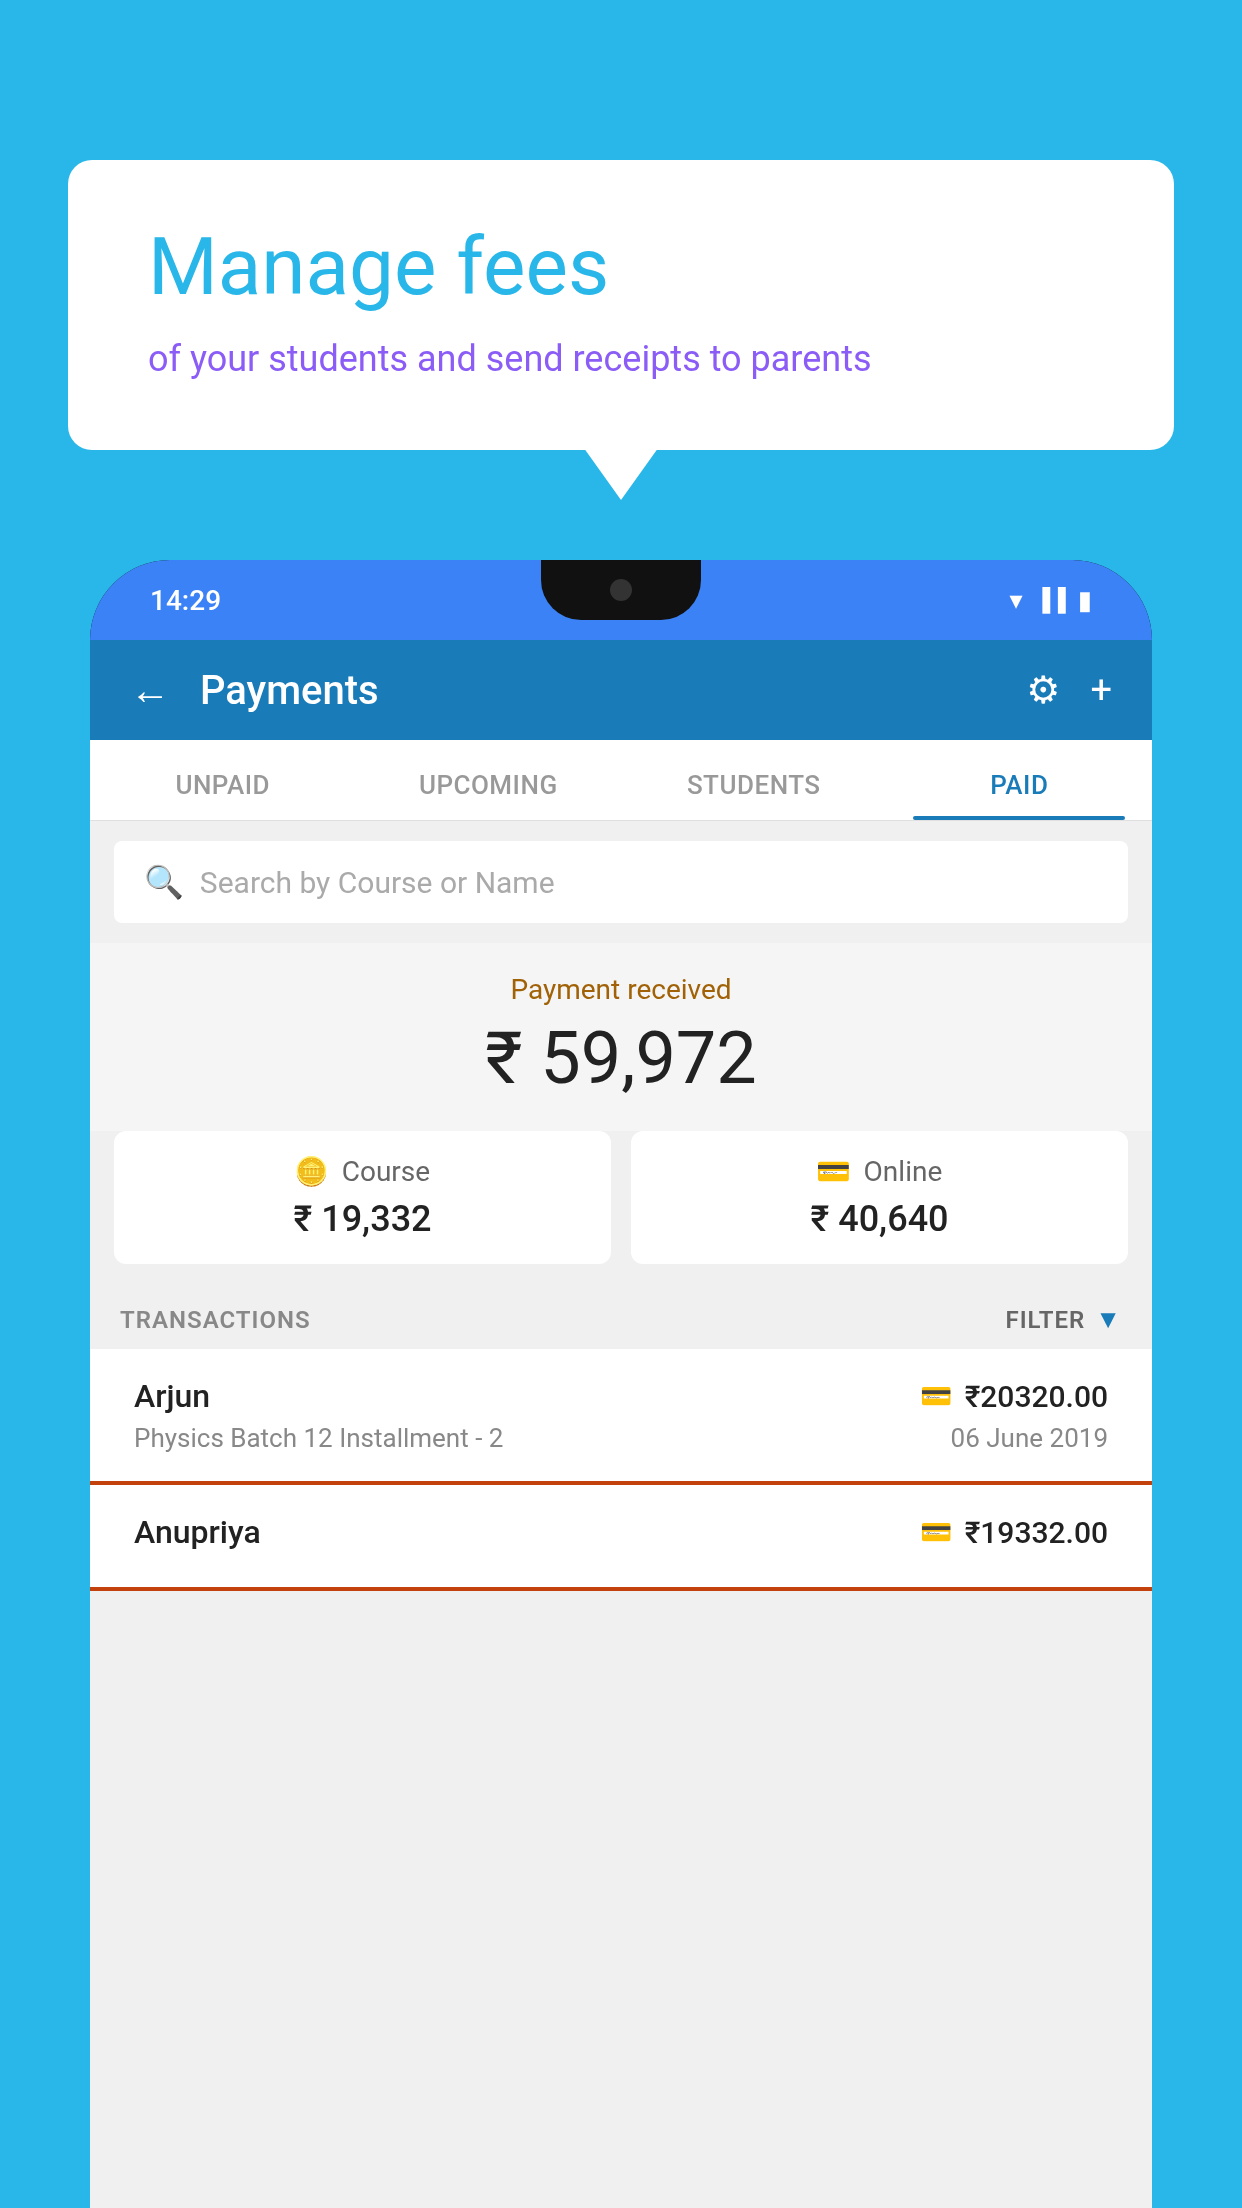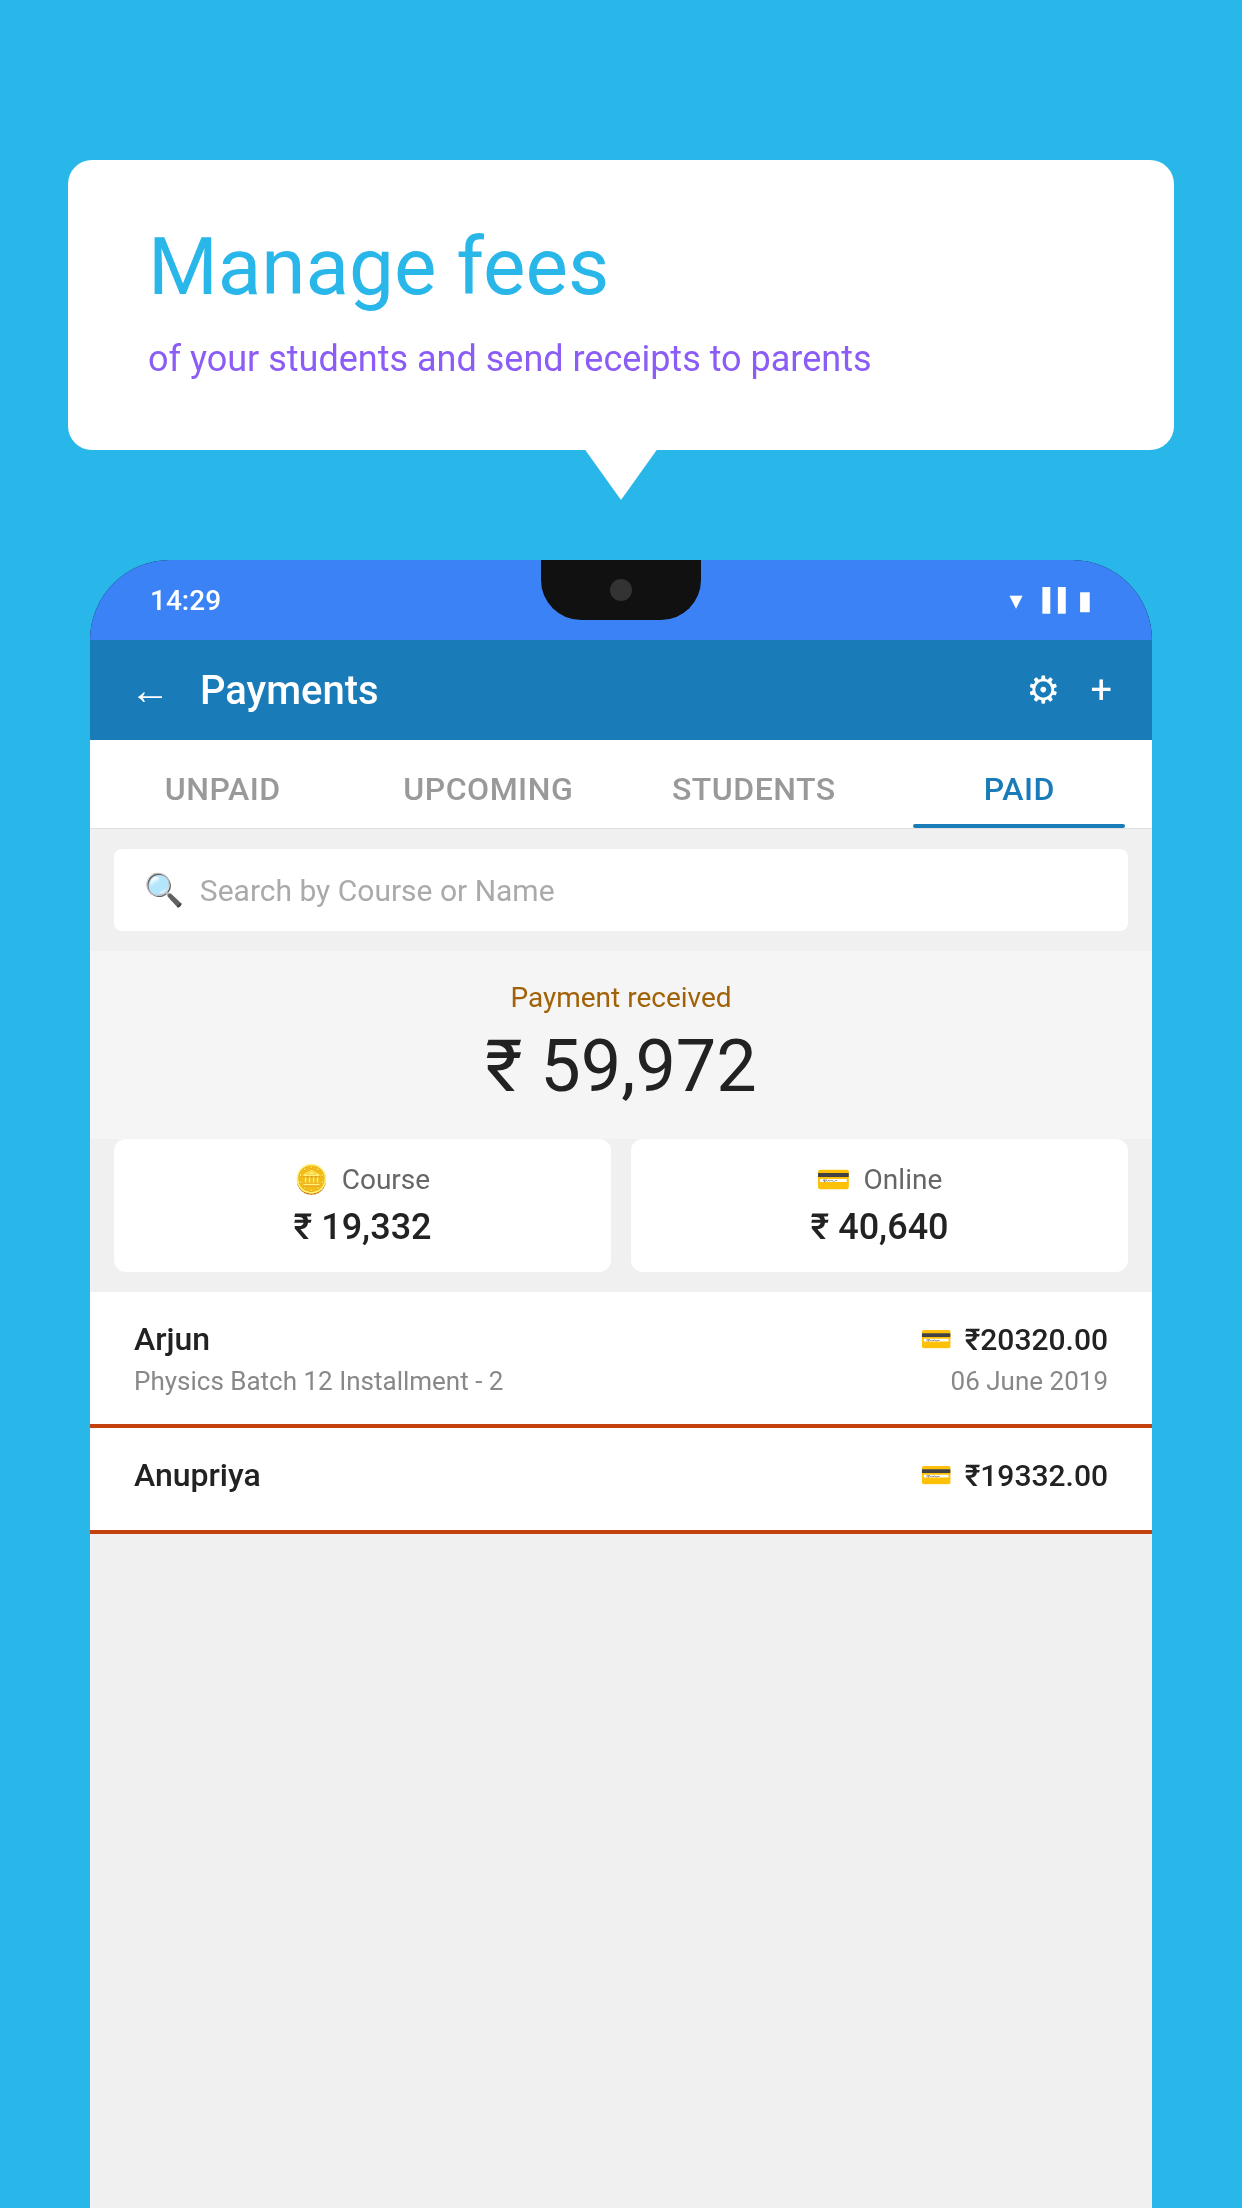--- a/index.html
+++ b/index.html
@@ -147,21 +147,21 @@
     .tabs {
       background: white;
       display: flex;
       border-bottom: 1px solid #e0e0e0;
     }
 
     .tab {
       flex: 1;
       text-align: center;
       padding: 30px 10px 20px;
-      font-size: 32px;
+      font-size: 26px;
       color: #999;
       font-weight: 500;
       letter-spacing: 0.5px;
       position: relative;
       cursor: pointer;
     }
 
     .tab.active {
       color: #1a7bb9;
     }
@@ -407,20 +407,27 @@
       </div>
       <div class="payment-card">
         <div class="card-row">
           <span class="card-icon">💳</span>
           <span class="card-type">Online</span>
         </div>
         <div class="card-amount">₹ 40,640</div>
       </div>
     </div>
 
+    <div class="transactions-header">
+      <span class="transactions-label">TRANSACTIONS</span>
+      <div class="filter-btn">
+        <span>FILTER</span>
+        <span class="filter-icon">▼</span>
+      </div>
+    </div>
 
     <div class="transaction-row">
       <div class="transaction-top">
         <span class="student-name">Arjun</span>
         <div class="amount-row">
           <span class="amount-icon">💳</span>
           <span class="amount-value">₹20320.00</span>
         </div>
       </div>
       <div class="transaction-bottom">

